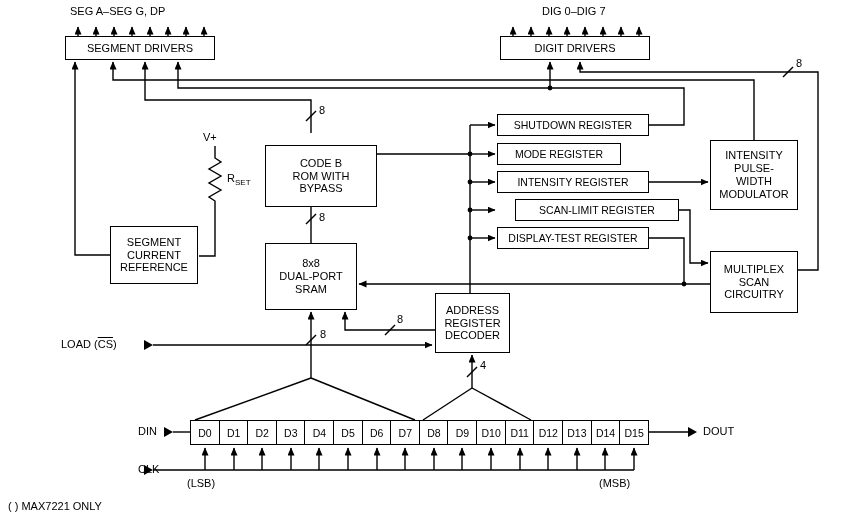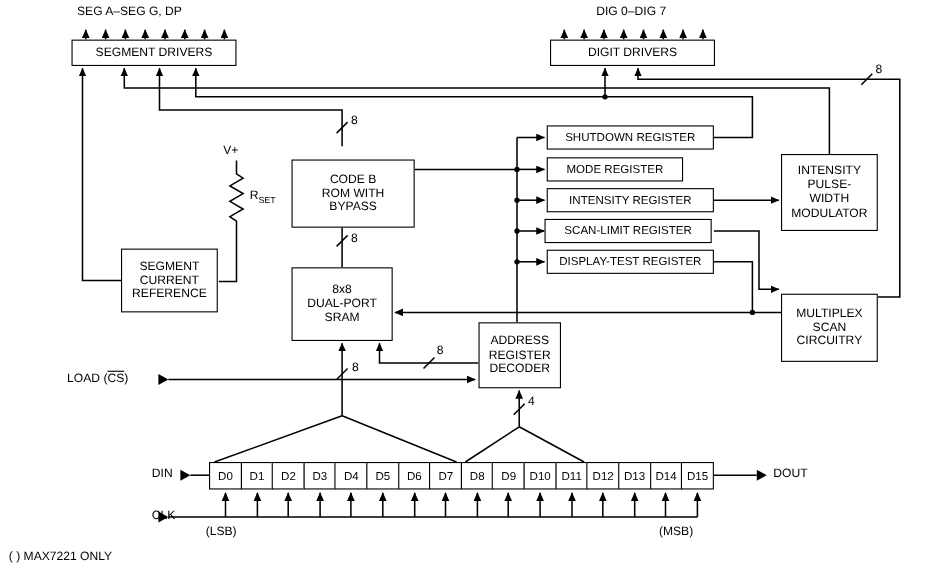--- a/index.html
+++ b/index.html
@@ -160,27 +160,27 @@
   </svg>
 
   <div class="blk" style="left:65px;top:36px;width:150px;height:24px">SEGMENT DRIVERS</div>
   <div class="blk" style="left:500px;top:36px;width:150px;height:24px">DIGIT DRIVERS</div>
   <div class="blk" style="left:265px;top:145px;width:112px;height:62px">CODE B
 ROM WITH
 BYPASS</div>
   <div class="blk sm" style="left:497px;top:114px;width:152px;height:22px">SHUTDOWN REGISTER</div>
   <div class="blk sm" style="left:497px;top:143px;width:124px;height:22px">MODE REGISTER</div>
   <div class="blk sm" style="left:497px;top:171px;width:152px;height:22px">INTENSITY REGISTER</div>
-  <div class="blk sm" style="left:495px;top:199px;width:152px;height:22px">SCAN-LIMIT REGISTER</div>
+  <div class="blk sm" style="left:515px;top:199px;width:164px;height:22px">SCAN-LIMIT REGISTER</div>
   <div class="blk sm" style="left:497px;top:227px;width:152px;height:22px">DISPLAY-TEST REGISTER</div>
   <div class="blk" style="left:710px;top:140px;width:88px;height:70px">INTENSITY
 PULSE-
 WIDTH
 MODULATOR</div>
-  <div class="blk" style="left:710px;top:267px;width:88px;height:62px">MULTIPLEX
+  <div class="blk" style="left:710px;top:251px;width:88px;height:62px">MULTIPLEX
 SCAN
 CIRCUITRY</div>
   <div class="blk" style="left:110px;top:226px;width:88px;height:58px">SEGMENT
 CURRENT
 REFERENCE</div>
   <div class="blk" style="left:265px;top:243px;width:92px;height:67px">8x8
 DUAL-PORT
 SRAM</div>
   <div class="blk" style="left:435px;top:293px;width:75px;height:60px">ADDRESS
 REGISTER

